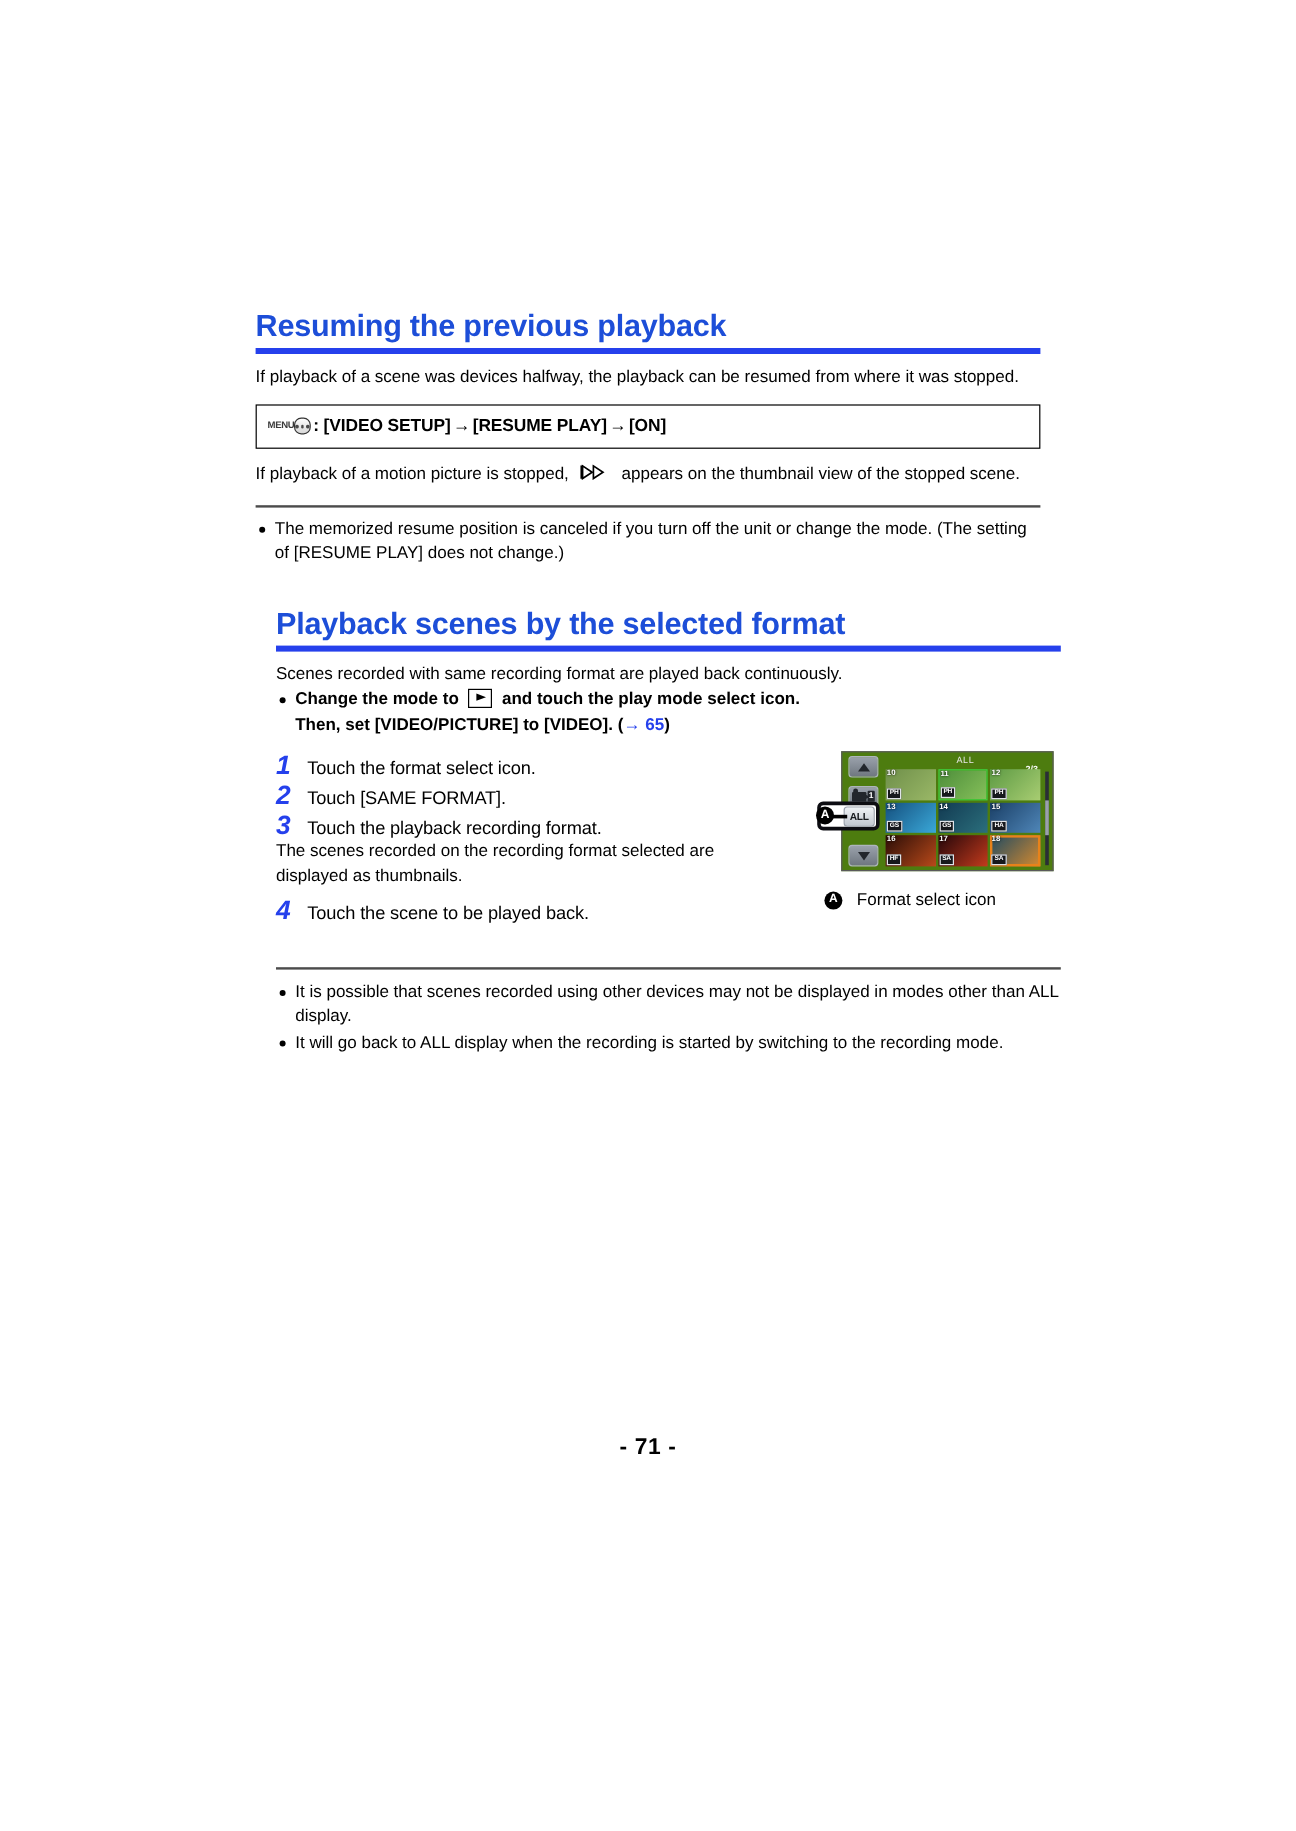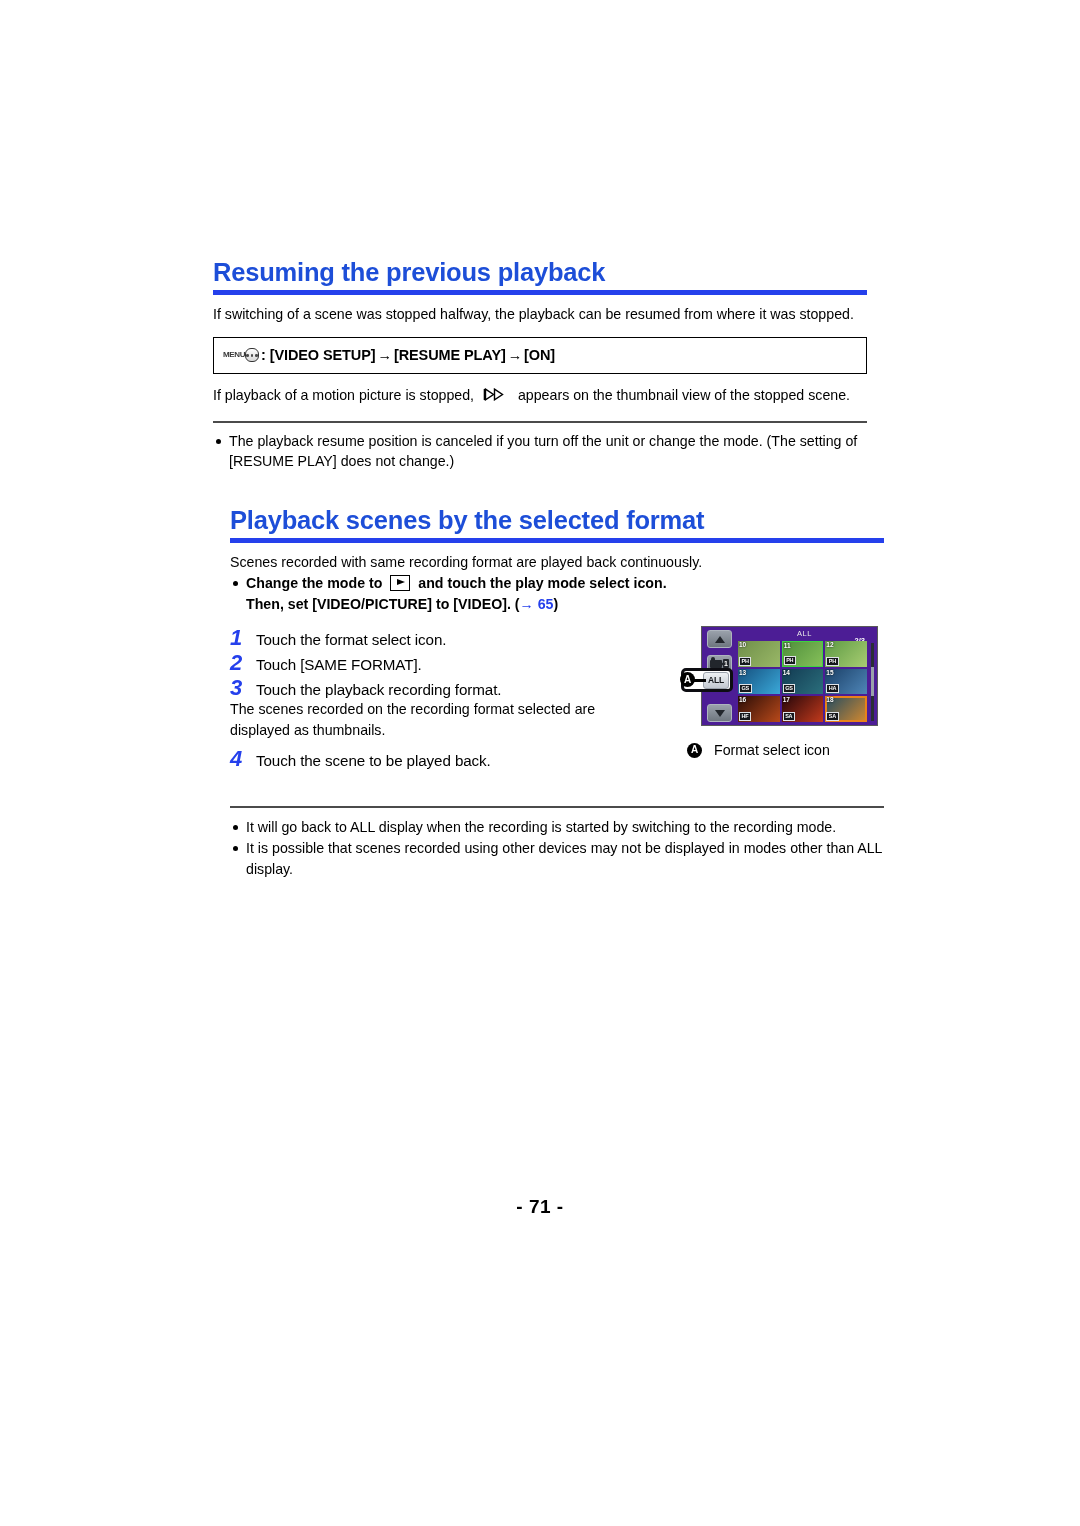--- a/index.html
+++ b/index.html
@@ -204,21 +204,21 @@
     position: absolute;
     left: 449px;
     top: 0px;
     width: 205px;
   }
   .cam-screen {
     position: relative;
     width: 177px;
     height: 100px;
     margin-left: 22px;
-    background: #4c1d95;
+    background: #4d7c0f;
     border: 1.5px solid #5a5a5a;
     box-sizing: border-box;
     overflow: visible;
   }
   .cam-left-col {
     position: absolute;
     left: 3px;
     top: 3px;
     width: 29px;
     bottom: 3px;
@@ -460,21 +460,21 @@
 </head>
 <body>
 
 <div class="page">
 
   <div style="position:absolute; left:0; top:258px; width:654px;">
 
     <h1 class="section-title">Resuming the previous playback</h1>
     <div class="section-rule"></div>
 
-    <p class="body-text">If switching of a scene was stopped halfway, the playback can be resumed from where it was stopped.</p>
+    <p class="body-text">If playback of a scene was devices halfway, the playback can be resumed from where it was stopped.</p>
 
     <div class="menu-box">
       <span class="menu-icon">
         <span class="m-label">MENU</span>
         <span class="m-btn">
             <i></i>
             <i></i>
             <i></i>
           </span>
       </span>
@@ -491,21 +491,21 @@
           <path d="M2.5 1.2 L10.5 6.5 L2.5 11.8 Z" fill="none" stroke="#000" stroke-width="1.4"></path>
           <path d="M11.5 1.2 L19.5 6.5 L11.5 11.8 Z" fill="none" stroke="#000" stroke-width="1.4"></path>
         </svg>
       </span>
       <span>appears on the thumbnail view of the stopped scene.</span>
     </p>
 
     <div class="hr-thick"></div>
 
     <ul class="bullets">
-      <li>The playback resume position is canceled if you turn off the unit or change the mode. (The setting of [RESUME PLAY] does not change.)</li>
+      <li>The memorized resume position is canceled if you turn off the unit or change the mode. (The setting of [RESUME PLAY] does not change.)</li>
     </ul>
   </div>
 
   <div style="position:absolute; left:17px; top:506px; width:654px;">
 
     <h1 class="section-title">Playback scenes by the selected format</h1>
     <div class="section-rule"></div>
 
     <p class="body-text">Scenes recorded with same recording format are played back continuously.</p>
 
@@ -621,19 +621,19 @@
         <div class="illus-caption">
           <span class="cap-badge">A</span>
           <span class="cap-text">Format select icon</span>
         </div>
       </div>
     </div>
 
     <div class="hr-thick2" style="margin-top:36px;"></div>
 
     <ul class="bullets">
+      <li>It is possible that scenes recorded using other devices may not be displayed in modes other than ALL display.</li>
       <li>It will go back to ALL display when the recording is started by switching to the recording mode.</li>
-      <li>It is possible that scenes recorded using other devices may not be displayed in modes other than ALL display.</li>
     </ul>
   </div>
 
   <div class="page-number">- 71 -</div>
 </div>
 
 </body></html>

